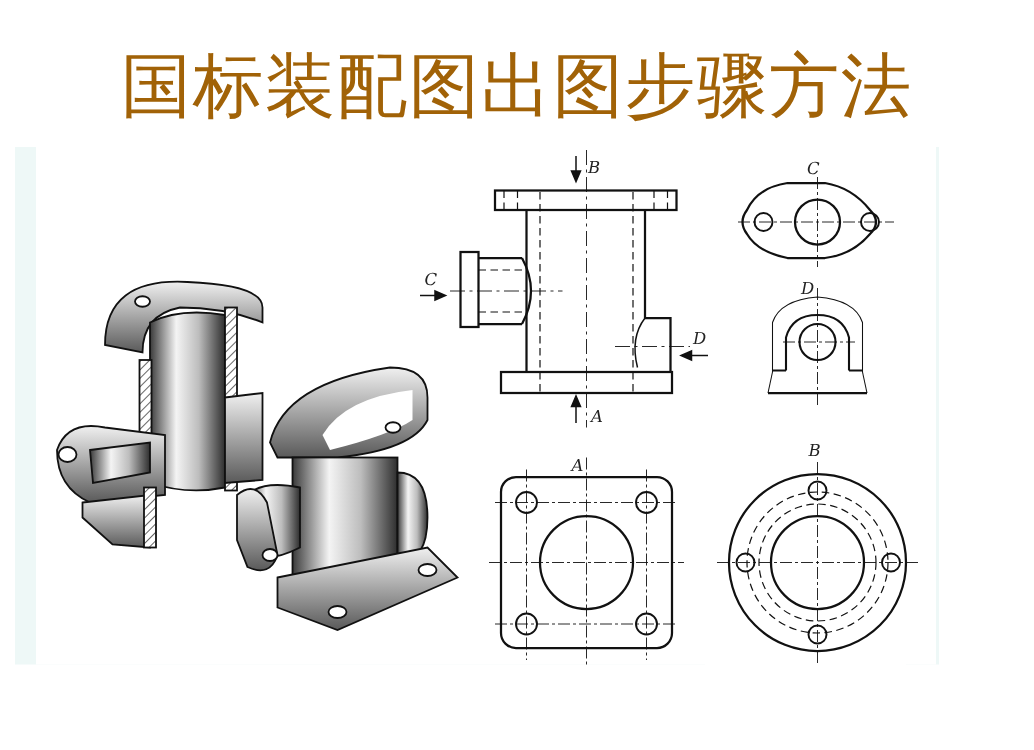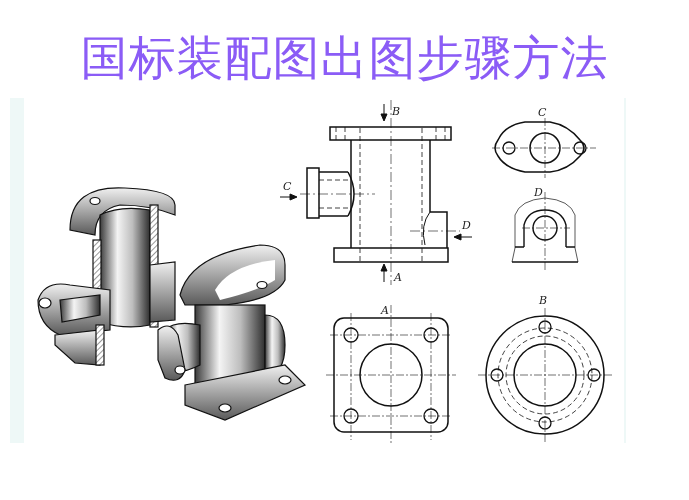--- a/index.html
+++ b/index.html
@@ -1,17 +1,17 @@
 <!DOCTYPE html>
 <html><head>
 <meta charset="utf-8">
 <style>
   html,body{margin:0;padding:0;background:#ffffff;}
   body{width:689px;height:500px;position:relative;overflow:hidden;font-family:"DejaVu Sans",sans-serif;}
-  .title{position:absolute;left:0;top:28px;width:689px;text-align:center;font-size:47px;color:#8b5cf6;letter-spacing:1px;font-family:"DejaVu Sans",sans-serif;line-height:60px;}
+  .title{position:absolute;left:0;top:28px;width:689px;text-align:center;font-size:47px;color:#a16207;letter-spacing:1px;font-family:"DejaVu Sans",sans-serif;line-height:60px;}
   .panel{position:absolute;left:10px;top:98px;width:460px;height:345px;background:#eef8f7;}
   .panel-inner{position:absolute;left:24px;top:98px;width:600px;height:345px;background:#ffffff;}
   .panel-right{position:absolute;left:604px;top:98px;width:22px;height:345px;background:#eef8f7;}
   svg{position:absolute;left:0;top:0;}
   .lbl{font-family:"DejaVu Serif",serif;font-style:italic;font-size:11px;fill:#222;}
 </style>
 </head>
 <body>
 
 <div class="title">国标装配图出图步骤方法</div>

